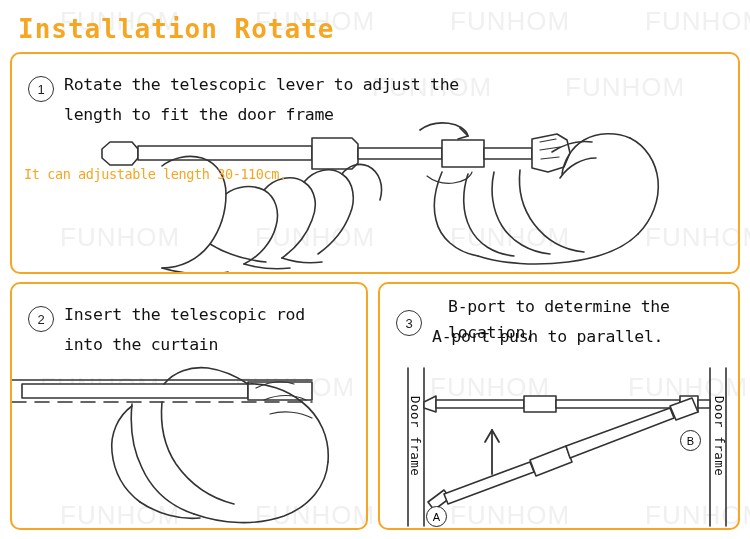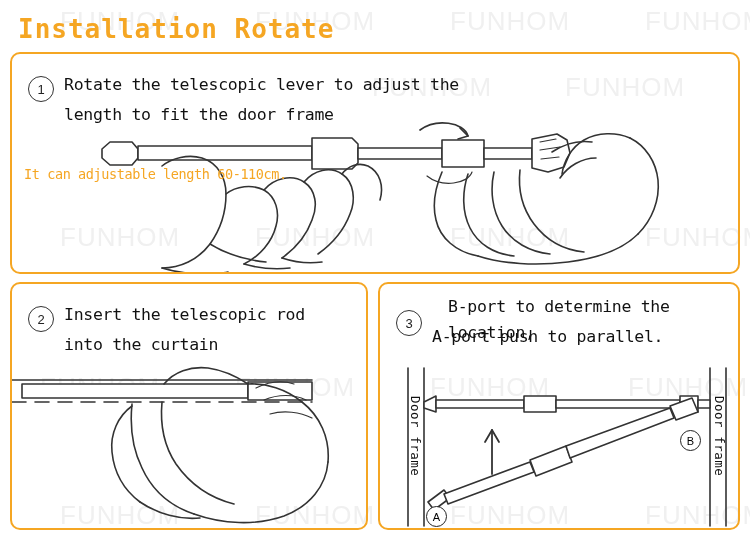--- a/index.html
+++ b/index.html
@@ -176,21 +176,21 @@
       <path d="M618 84 C604 78 586 78 572 86 C560 93 552 106 550 120"></path>
       <path d="M548 124 C556 112 570 104 584 104"></path>
       <path d="M540 98 C552 90 566 86 580 88"></path>
     </g>
   </svg>
 
   <div class="step-num" style="left:16px; top:22px;">1</div>
   <div class="step-text" style="left:52px; top:18px;">Rotate the telescopic lever to adjust the</div>
   <div class="step-text" style="left:52px; top:48px;">length to fit the door frame</div>
 
-  <div class="note" style="left:12px; top:110px;">It can adjustable length 60-110cm.</div>
+  <div class="note" style="left:12px; top:110px;">It can adjustable length 30-110cm.</div>
 </div>
 
 <div class="panel" id="panel-2">
   <svg class="art" width="358" height="248" viewBox="0 0 358 248">
     <g fill="none" stroke="#333" stroke-width="1.6" stroke-linecap="round" stroke-linejoin="round">
 
       <path d="M0 96 L300 96"></path>
       <path d="M0 118 L300 118" stroke-dasharray="14 9"></path>
 
       <path d="M10 100 L236 100 L236 114 L10 114 Z" fill="#fff"></path>

